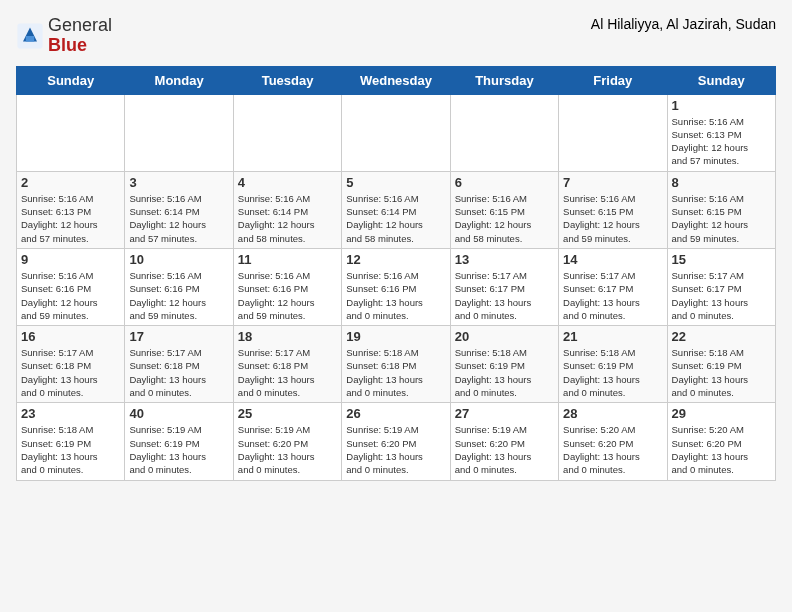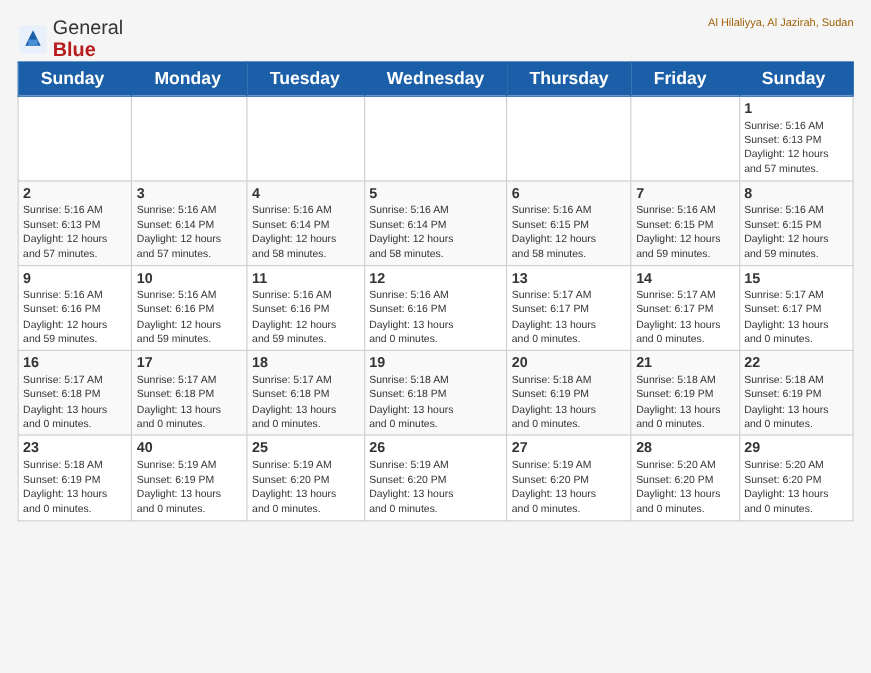--- a/index.html
+++ b/index.html
@@ -7,20 +7,21 @@
       font-family: Arial, sans-serif;
       background: #f5f5f5;
       width: 792px;
       min-height: 612px;
       padding: 16px;
     }
     .header-area {
       display: flex;
       justify-content: space-between;
       align-items: flex-start;
+      margin-bottom: 10px;
     }
     .logo {
       display: flex;
       align-items: center;
       gap: 4px;
     }
     .logo-text {
       font-size: 18px;
       color: #333;
       line-height: 1.1;
@@ -36,36 +37,36 @@
     }
     .title-area {
       text-align: right;
     }
     .month-title {
       font-size: 32px;
       font-weight: bold;
       color: #333;
     }
     .location-subtitle {
-      font-size: 10px;
-      color: #a16207;
+      font-size: 14px;
+      color: #000000;
     }
     .calendar {
       width: 100%;
       border-collapse: collapse;
       border: 1px solid #ccc;
       background: white;
     }
     .calendar th {
       background: #1a5fa8;
       color: white;
-      font-size: 16px;
+      font-size: 13px;
       font-weight: bold;
-      padding: 6px 20px;
-      text-align: left;
+      padding: 6px 4px;
+      text-align: center;
       border: 1px solid #1a5fa8;
     }
     .calendar td {
       border: 1px solid #ccc;
       vertical-align: top;
       padding: 3px 4px;
       width: calc(100% / 7);
       min-height: 70px;
     }
     .day-num {

